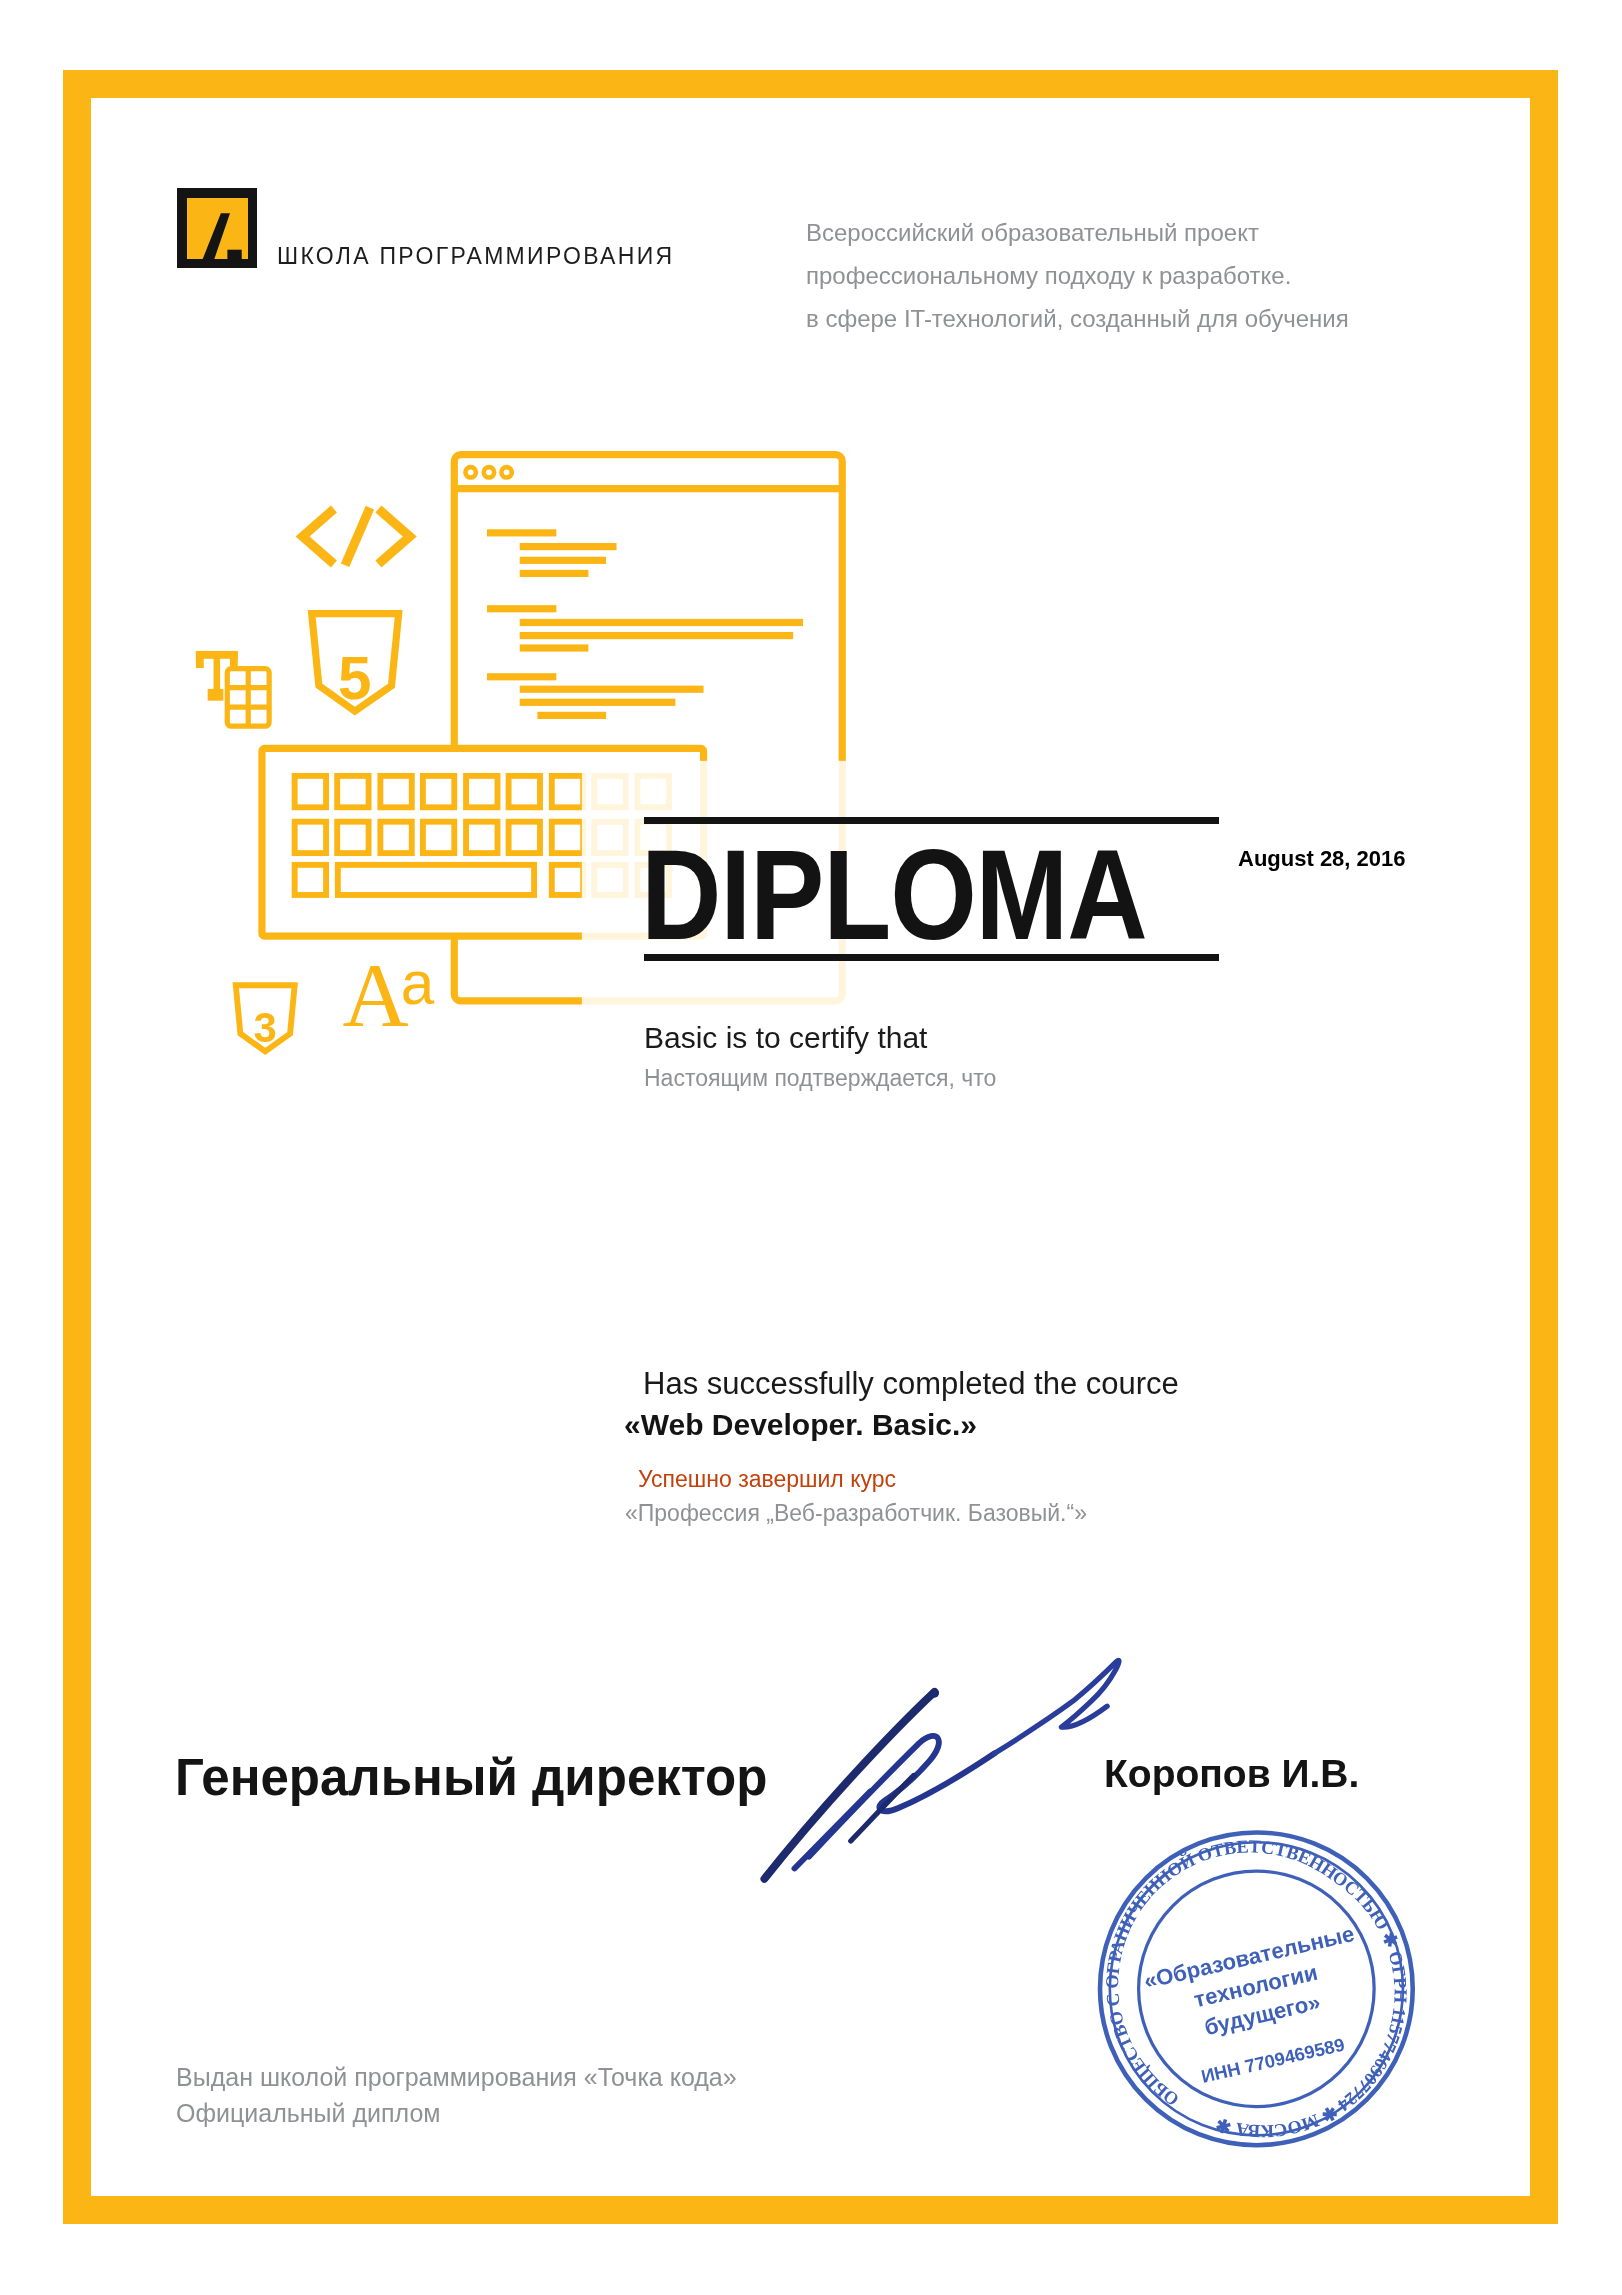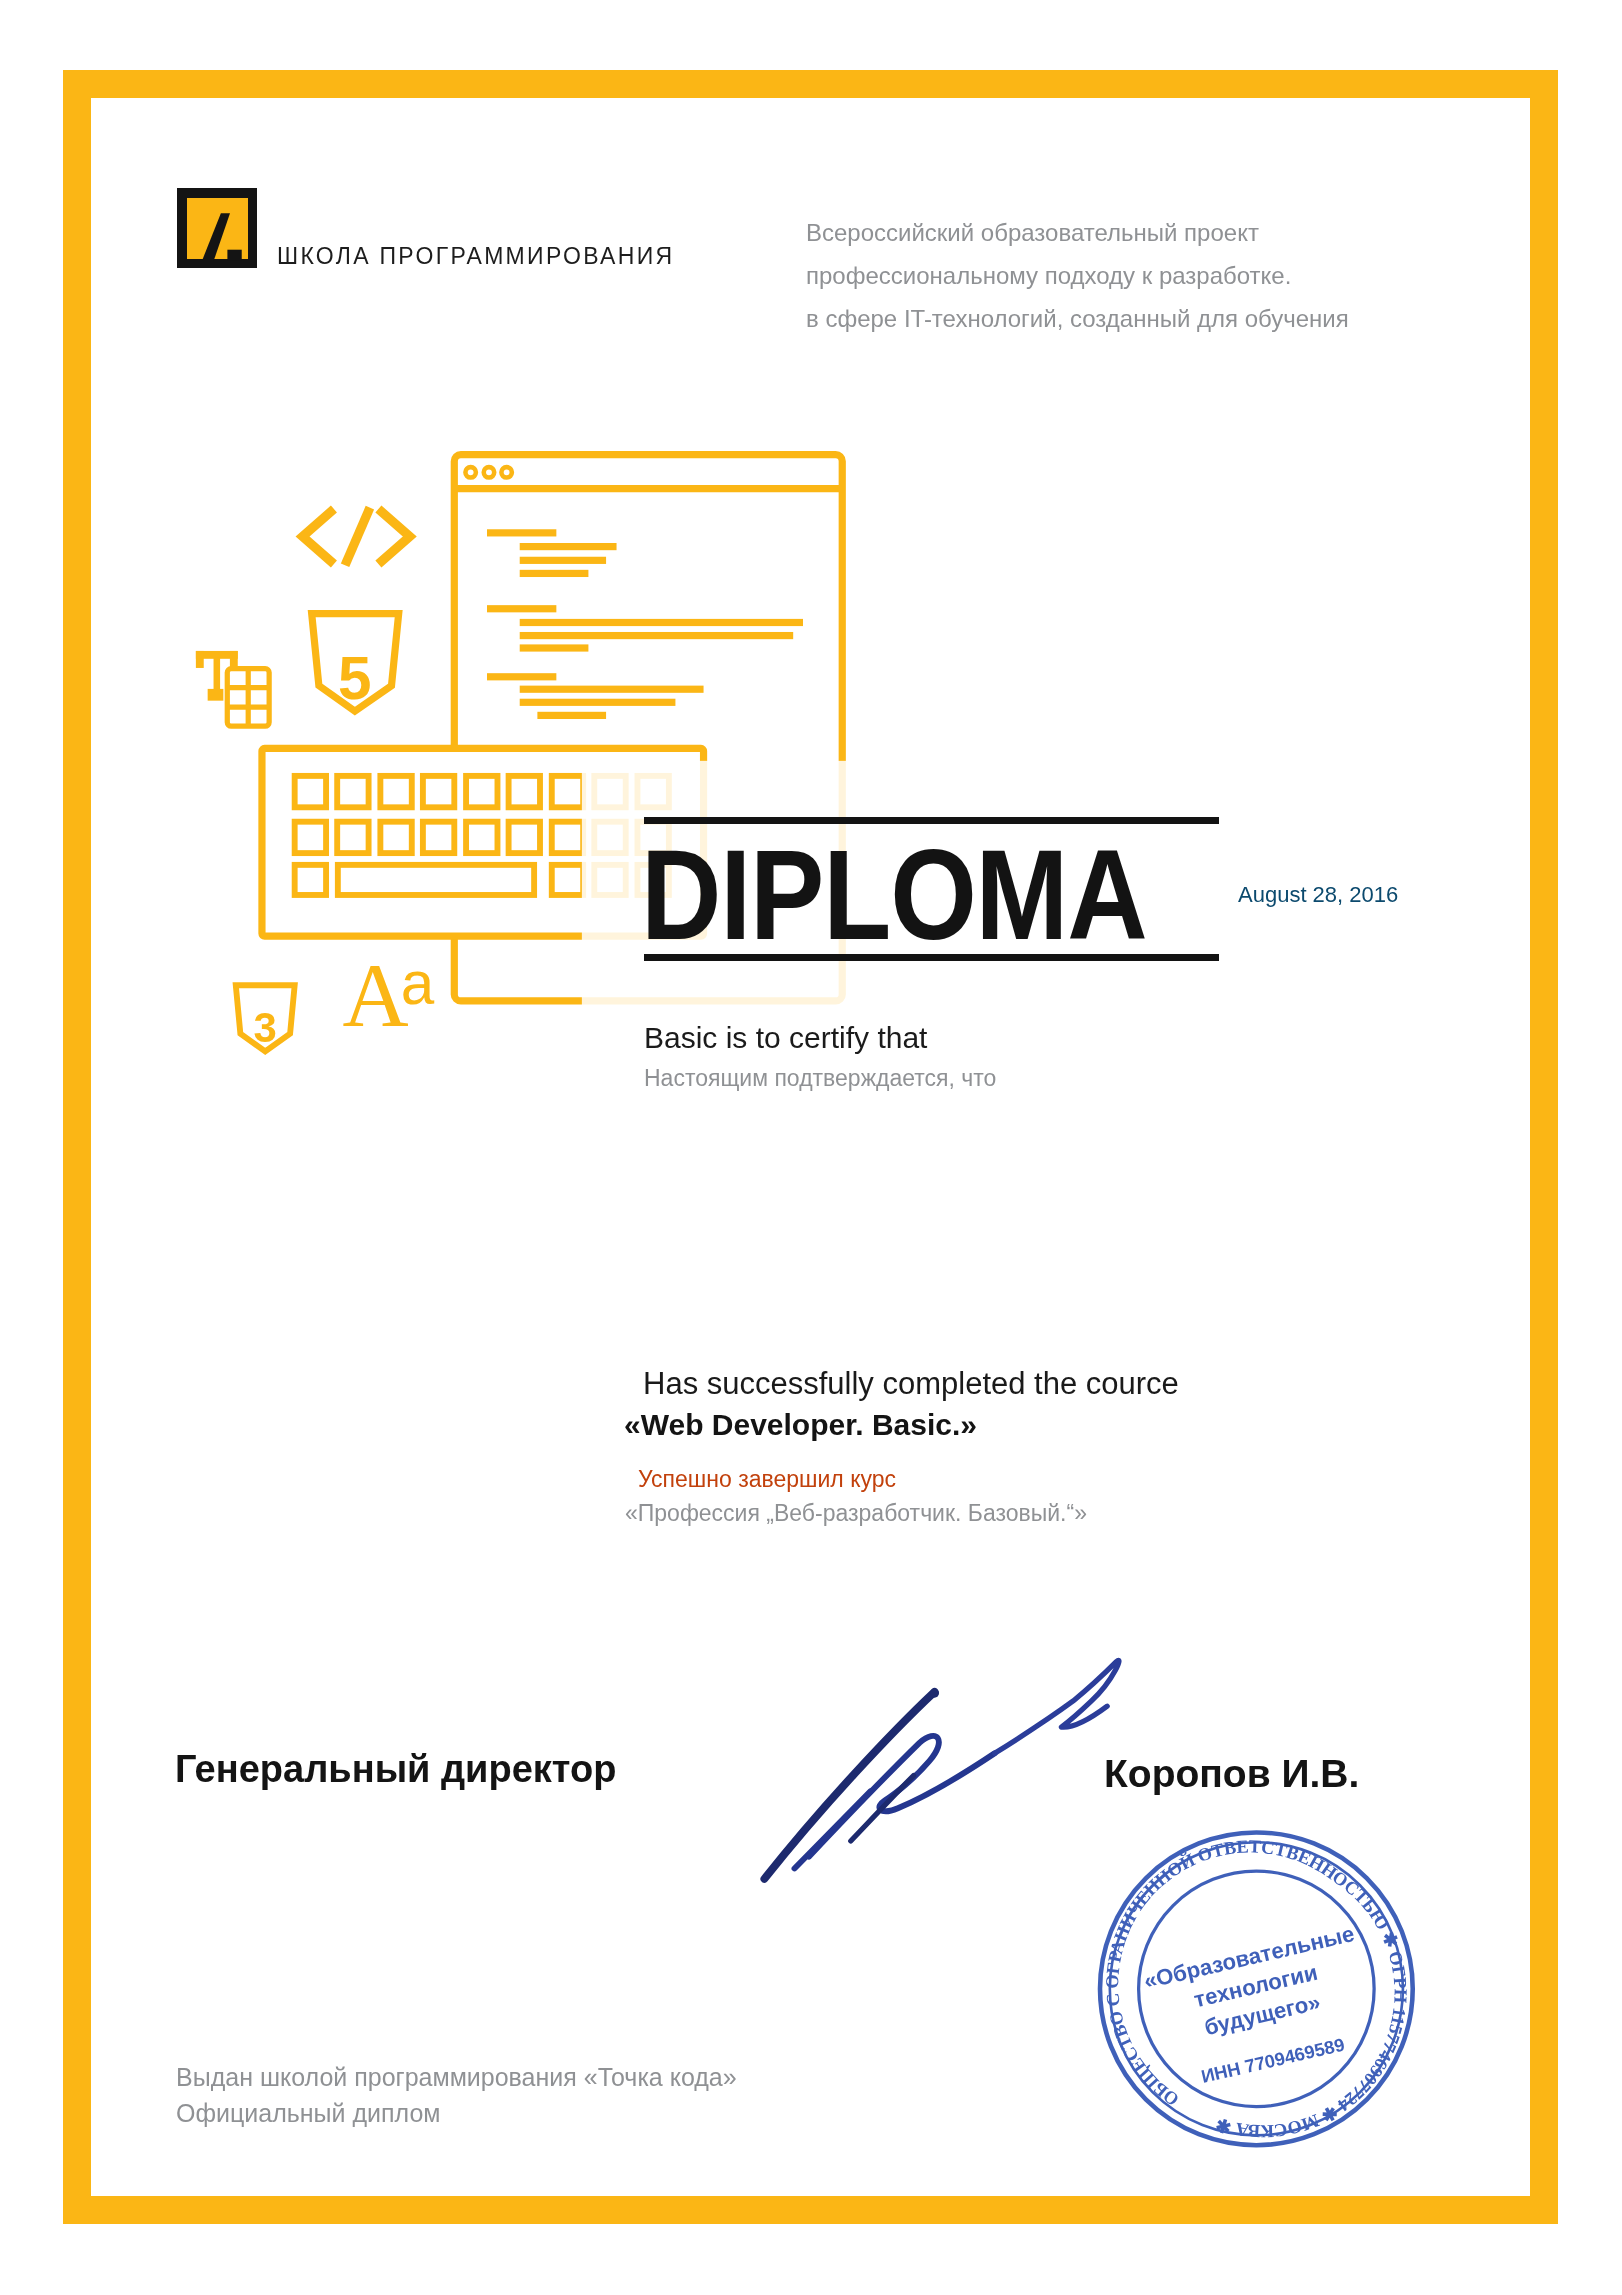--- a/index.html
+++ b/index.html
@@ -19,31 +19,31 @@
   .intro{position:absolute;left:806px;top:211px;width:589px;font-size:24px;line-height:1.8;
          color:#8f9194;}
   .intro div{white-space:nowrap;}
   
   .rule{position:absolute;height:6.5px;background:#131313;}
   .rule-top{left:644px;top:817px;width:575px;}
   .rule-bottom{left:644px;top:954px;width:575px;}
   .diploma-title{position:absolute;left:641px;top:831px;font-size:128px;font-weight:700;
          letter-spacing:-1.3px;color:#131313;line-height:128px;transform:scaleX(.87);
          transform-origin:left center;white-space:nowrap;}
-  .diploma-date{position:absolute;left:1238px;top:846px;font-size:22px;font-weight:400;
-         color:#0c4a6e;white-space:nowrap;margin-top:36px;}
+  .diploma-date{position:absolute;left:1238px;top:846px;font-size:22px;font-weight:700;
+         color:#000000;white-space:nowrap;}
   .certify-en{position:absolute;left:644px;top:1021px;font-size:30px;color:#1b1b1b;white-space:nowrap;}
   .certify-ru{position:absolute;left:644px;top:1065px;font-size:23px;color:#8f9194;white-space:nowrap;}
   
   .completed-en{position:absolute;left:643px;top:1366px;font-size:31px;color:#1a1a1a;white-space:nowrap;}
   .course-title{position:absolute;left:624px;top:1408px;font-size:30px;font-weight:700;color:#141414;white-space:nowrap;}
   .completed-ru{position:absolute;left:638px;top:1466px;font-size:23px;color:#c2410c;white-space:nowrap;}
   .course-ru{position:absolute;left:625px;top:1500px;font-size:23px;color:#8f9194;white-space:nowrap;}
   
-  .role{position:absolute;left:175px;top:1748px;font-size:38px;font-weight:700;color:#141414;white-space:nowrap;}
+  .role{position:absolute;left:175px;top:1748px;font-size:51px;font-weight:700;color:#141414;white-space:nowrap;}
   .director-name{position:absolute;left:1104px;top:1752px;font-size:39px;font-weight:700;color:#141414;white-space:nowrap;}
   
   .footer{position:absolute;left:176px;top:2060px;font-size:25px;line-height:1.42;color:#8f9194;}
   .footer div{white-space:nowrap;}
   .deco-svg{position:absolute;left:0;top:0;width:1623px;height:2295px;}
 </style>
 </head>
 <body>
 
 <div class="page">

